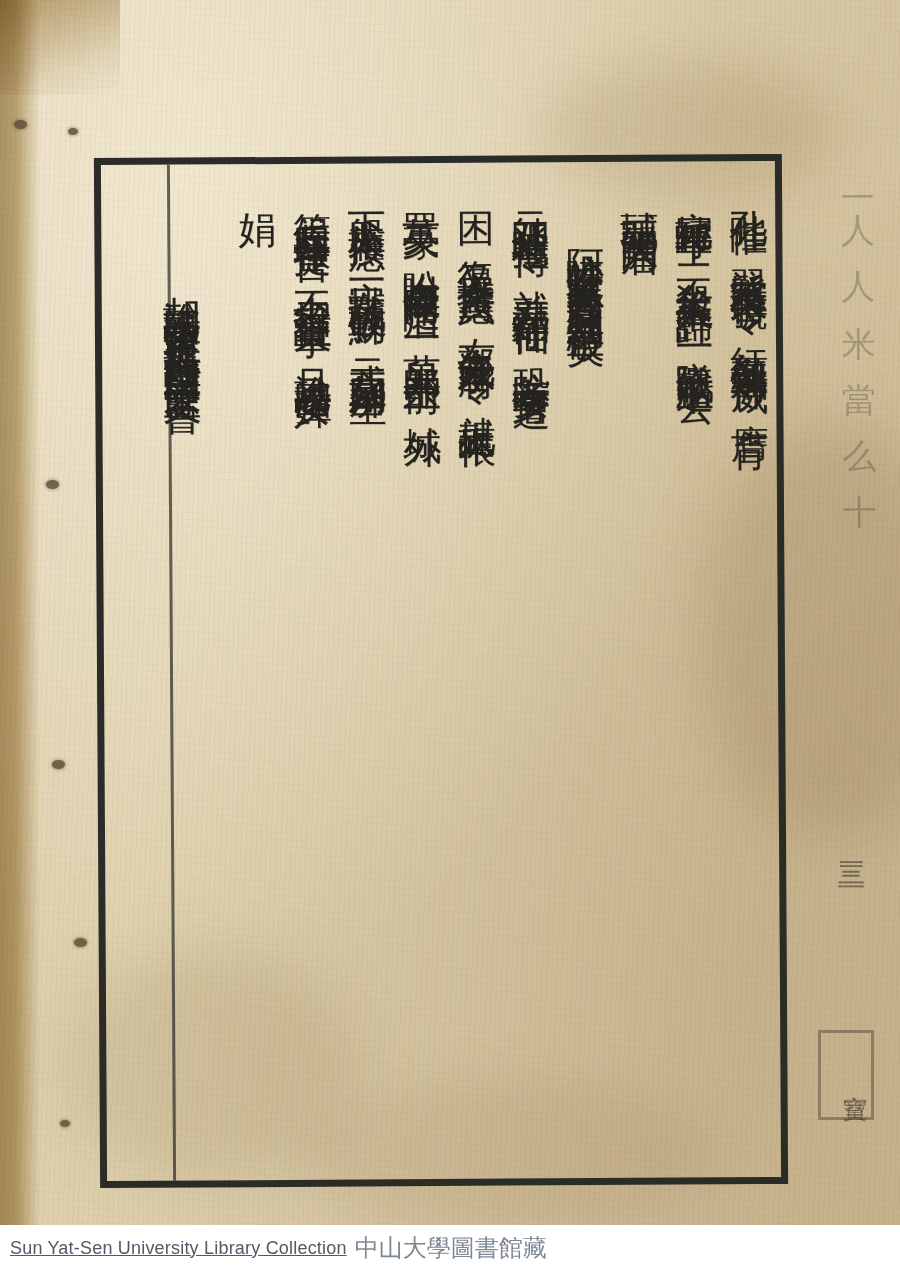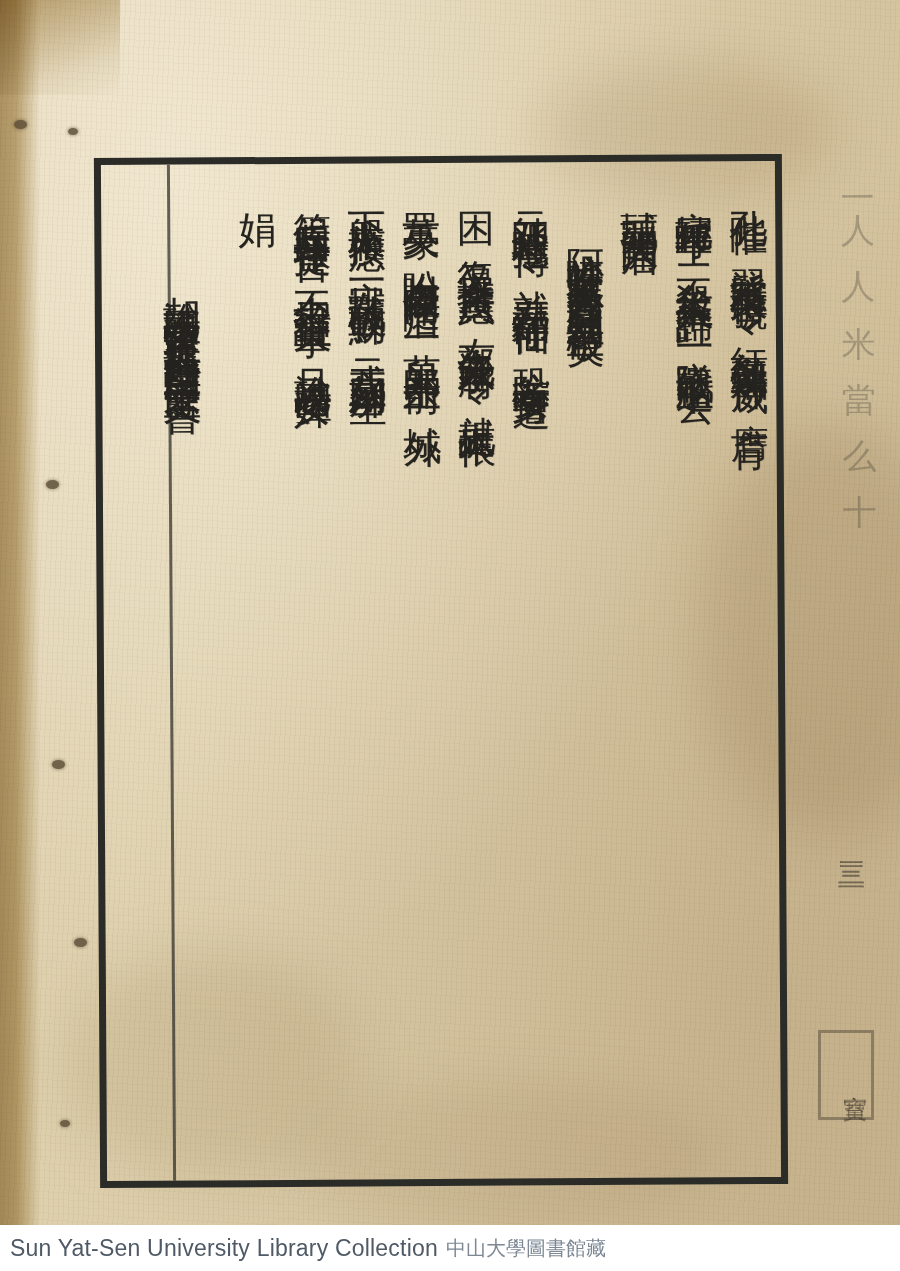--- a/index.html
+++ b/index.html
@@ -175,27 +175,28 @@
     width: 900px;
     height: 46px;
     background: #ffffff;
     display: flex;
     align-items: center;
     padding-left: 10px;
     box-sizing: border-box;
   }
   .wm-en {
     font-family: "Liberation Sans", sans-serif;
-    font-size: 23px;
+    font-size: 18px;
     color: #4f5a66;
     letter-spacing: 0.2px;
+    text-decoration: underline;
   }
   .wm-cn {
     font-family: "DejaVu Sans", sans-serif;
-    font-size: 20px;
+    font-size: 24px;
     color: #7d8894;
     margin-left: 8px;
   }
 </style>
 </head>
 <body>
 
 <div class="page">
 
   <div class="paper"></div>

